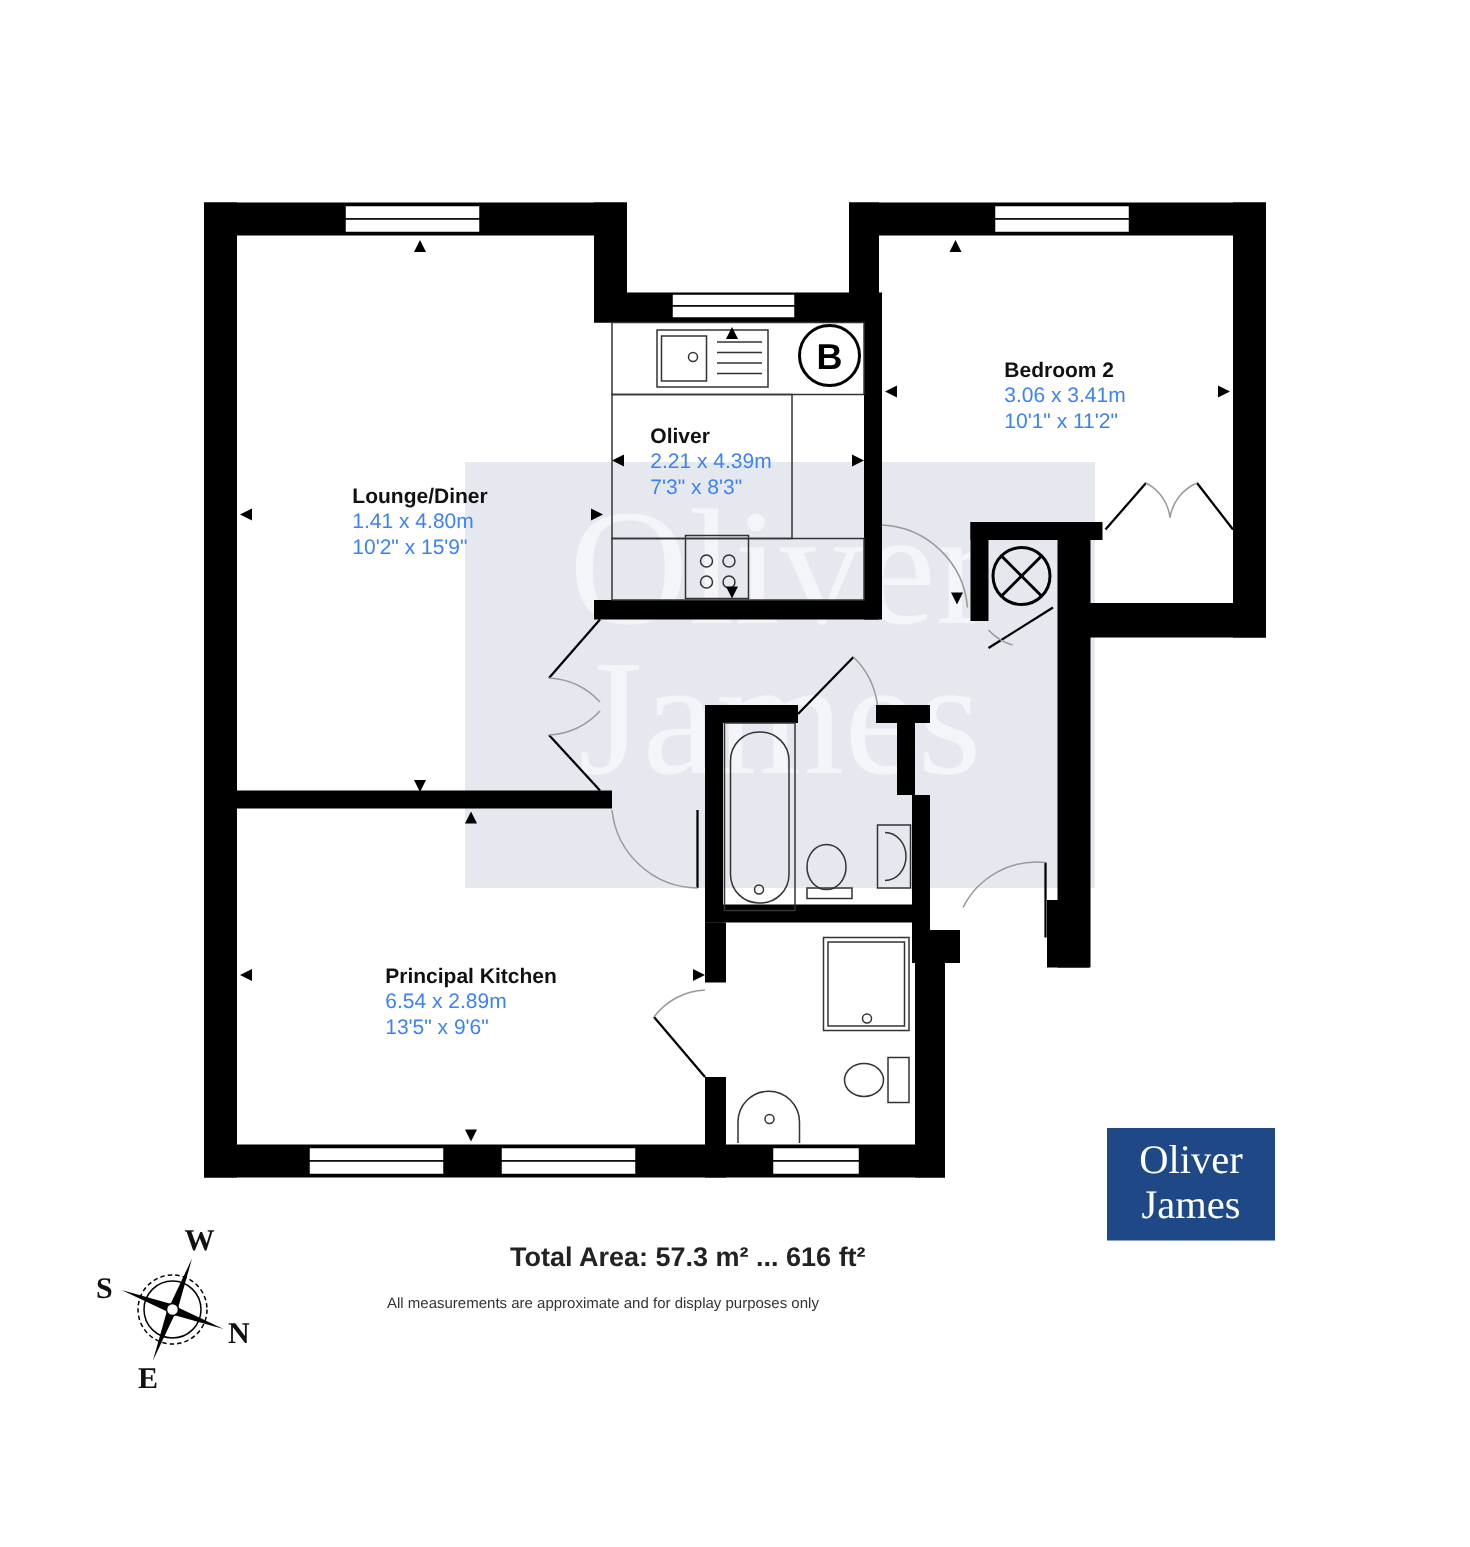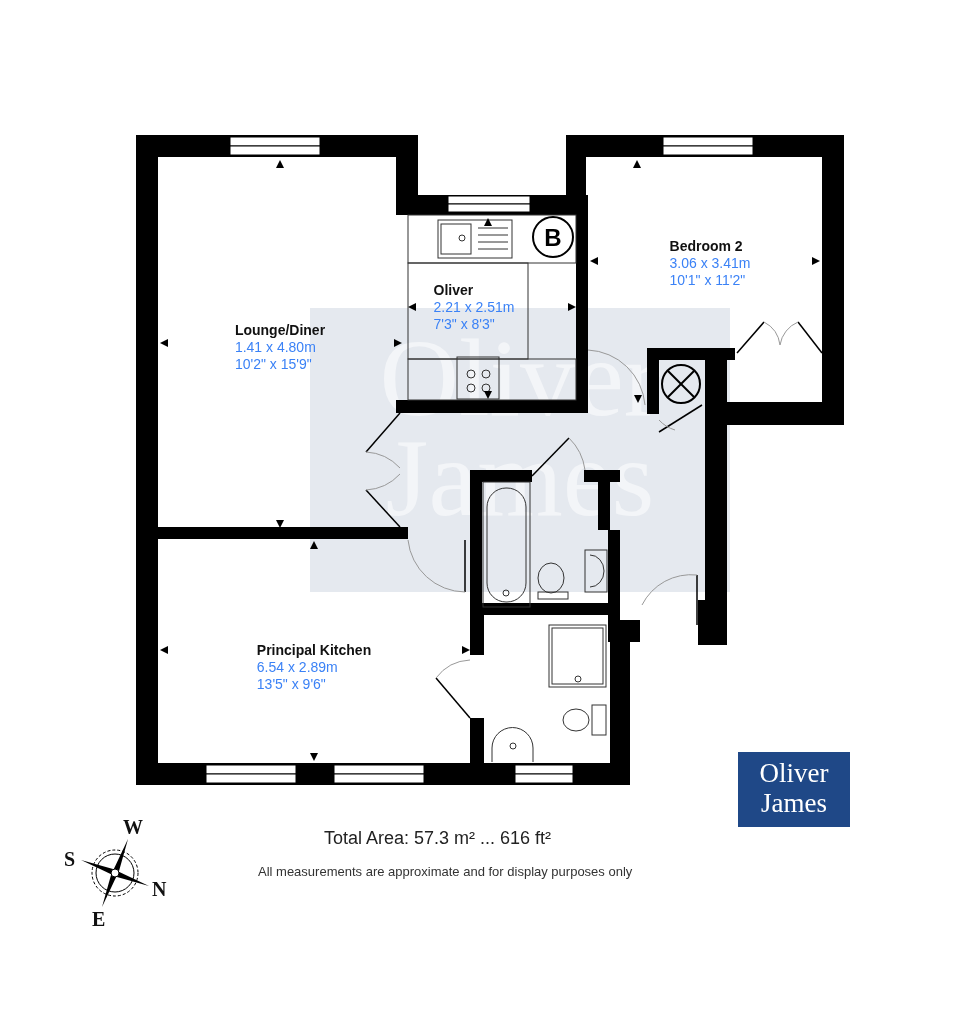--- a/index.html
+++ b/index.html
@@ -1,22 +1,22 @@
 <!DOCTYPE html>
 <html><head>
 <meta charset="utf-8">
 <style>
   html,body{margin:0;padding:0;background:#ffffff;}
   body{width:980px;height:1031px;position:relative;overflow:hidden;font-family:"Liberation Sans",sans-serif;}
   #plan{position:absolute;left:0;top:0;}
   .room-label{position:absolute;color:#333;line-height:1.2;transform:translateX(-50%);white-space:nowrap;}
   .room-label .name{font-weight:bold;font-size:14px;color:#111;}
   .room-label .dim{font-size:14px;color:#3b82f6;}
-  #total{position:absolute;left:324px;top:828px;font-size:18px;color:#222;}
-  #disclaimer{position:absolute;left:258px;top:864px;font-size:13px;color:#333;}
+  #total{position:absolute;left:340px;top:828px;font-size:18px;color:#222;font-weight:bold;}
+  #disclaimer{position:absolute;left:258px;top:864px;font-size:10px;color:#333;}
   #logo{position:absolute;left:738px;top:752px;width:112px;height:75px;background:#1f4887;color:#fff;font-family:"Liberation Serif",serif;font-size:27px;line-height:30px;text-align:center;padding-top:6px;box-sizing:border-box;}
   #wm{position:absolute;left:310px;top:308px;width:420px;height:284px;background:rgba(180,192,210,0.35);color:rgba(255,255,255,0.55);font-family:"Liberation Serif",serif;font-size:110px;line-height:100px;text-align:center;padding-top:20px;box-sizing:border-box;pointer-events:none;}
   .compass-l{position:absolute;font-family:"Liberation Serif",serif;font-weight:bold;font-size:20px;color:#111;}
 </style>
 </head>
 <body>
 
 <div id="wm">
   <div>Oliver</div>
   <div>James</div>
@@ -174,21 +174,21 @@
   </g>
 </svg>
 
 <div class="room-label" style="left:280px;top:322px;">
   <div class="name">Lounge/Diner</div>
   <div class="dim">1.41 x 4.80m</div>
   <div class="dim">10'2" x 15'9"</div>
 </div>
 <div class="room-label" style="left:474px;top:282px;">
   <div class="name">Oliver</div>
-  <div class="dim">2.21 x 2.51m</div>
+  <div class="dim">2.21 x 4.39m</div>
   <div class="dim">7'3" x 8'3"</div>
 </div>
 <div class="room-label" style="left:710px;top:238px;">
   <div class="name">Bedroom 2</div>
   <div class="dim">3.06 x 3.41m</div>
   <div class="dim">10'1" x 11'2"</div>
 </div>
 <div class="room-label" style="left:314px;top:642px;">
   <div class="name">Principal Kitchen</div>
   <div class="dim">6.54 x 2.89m</div>

